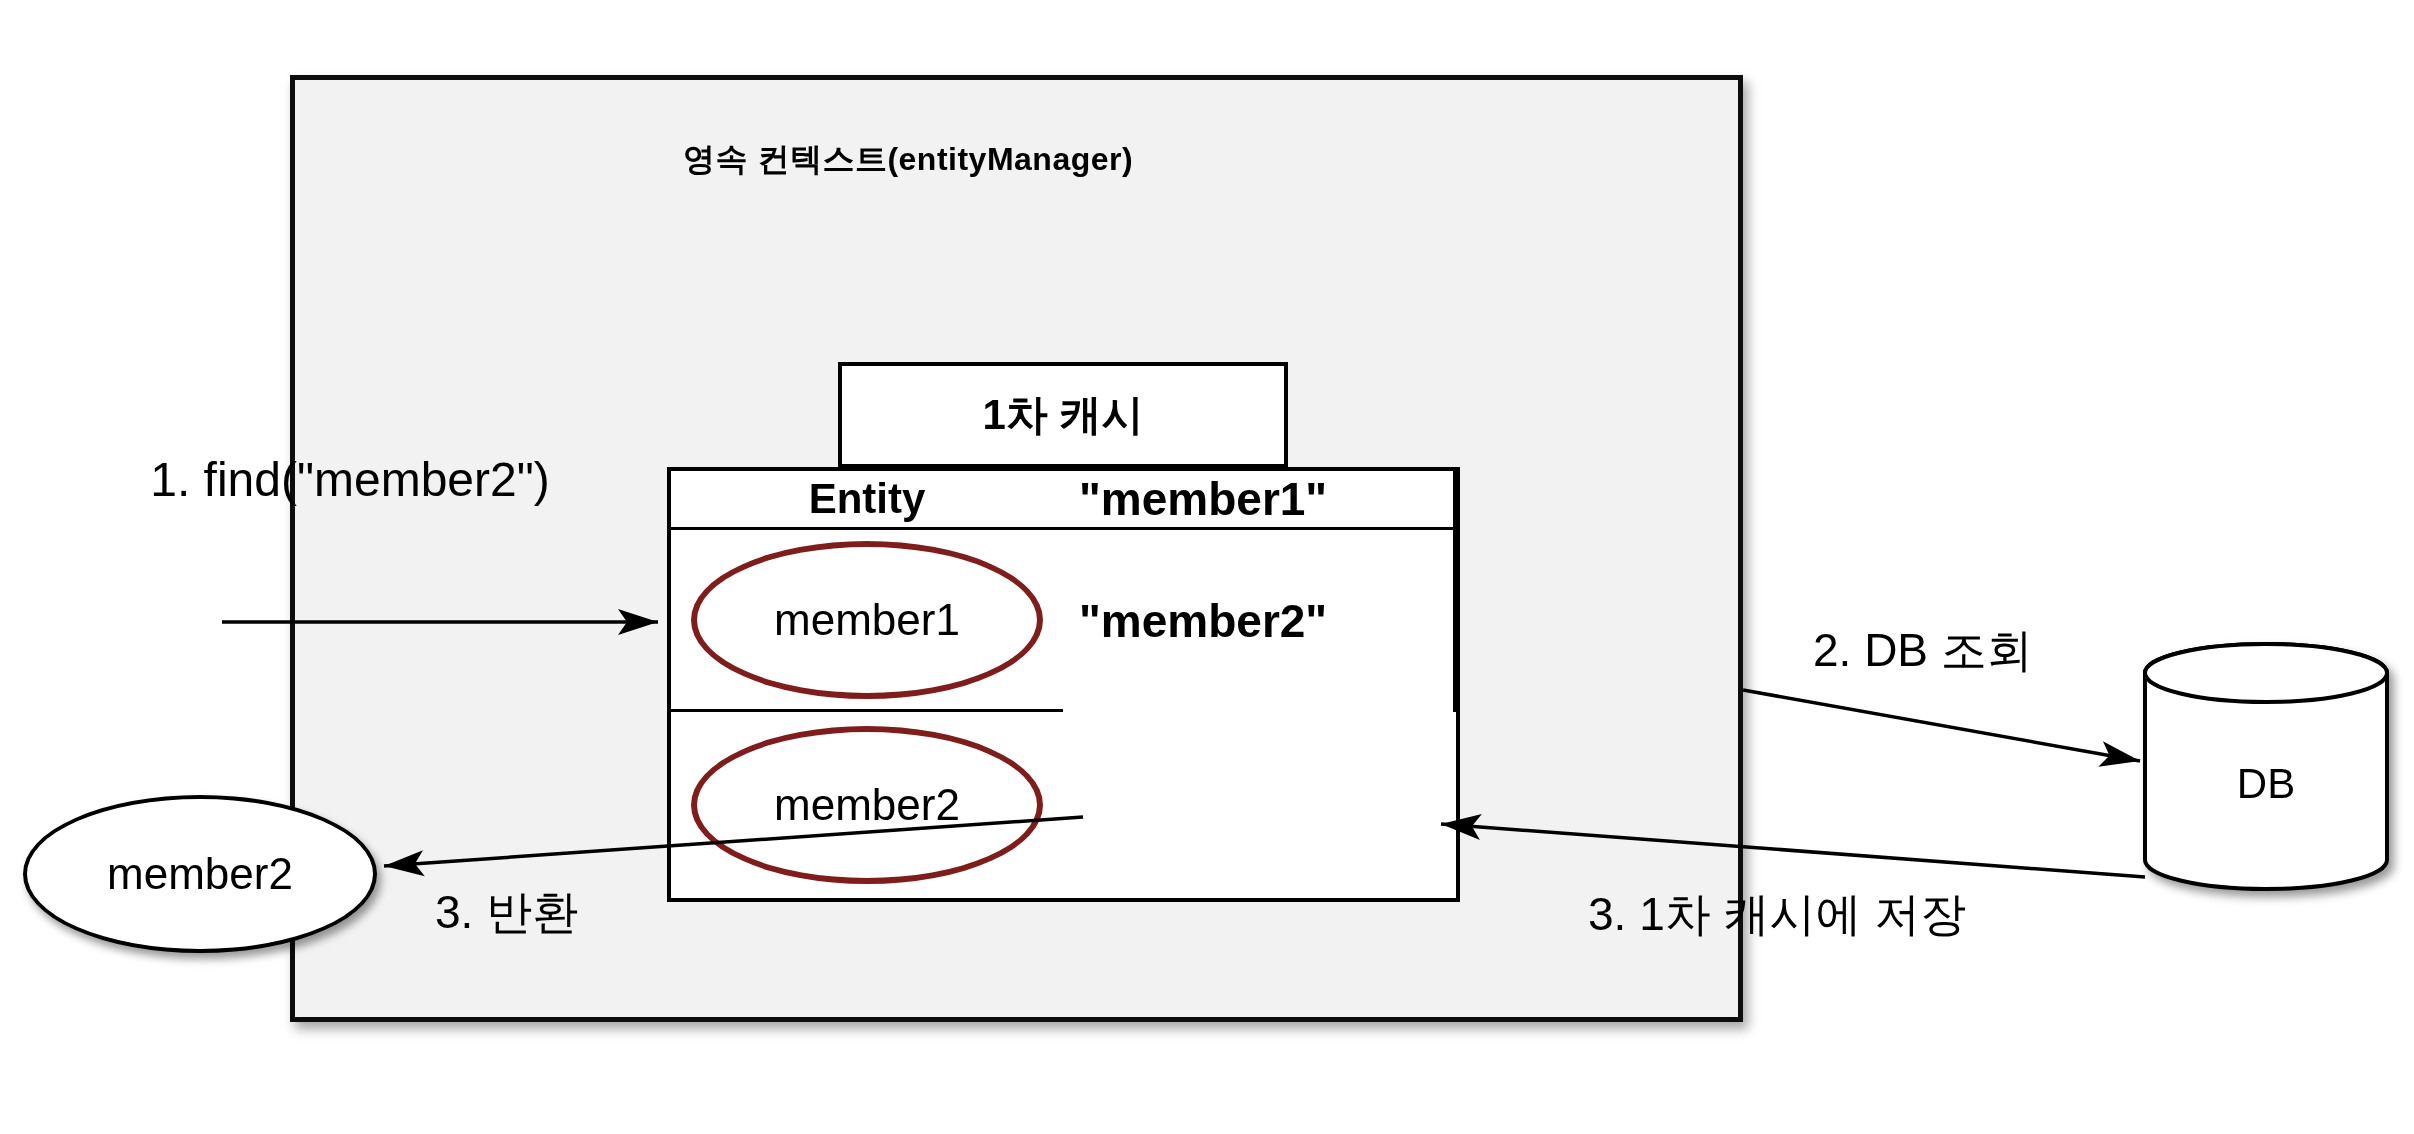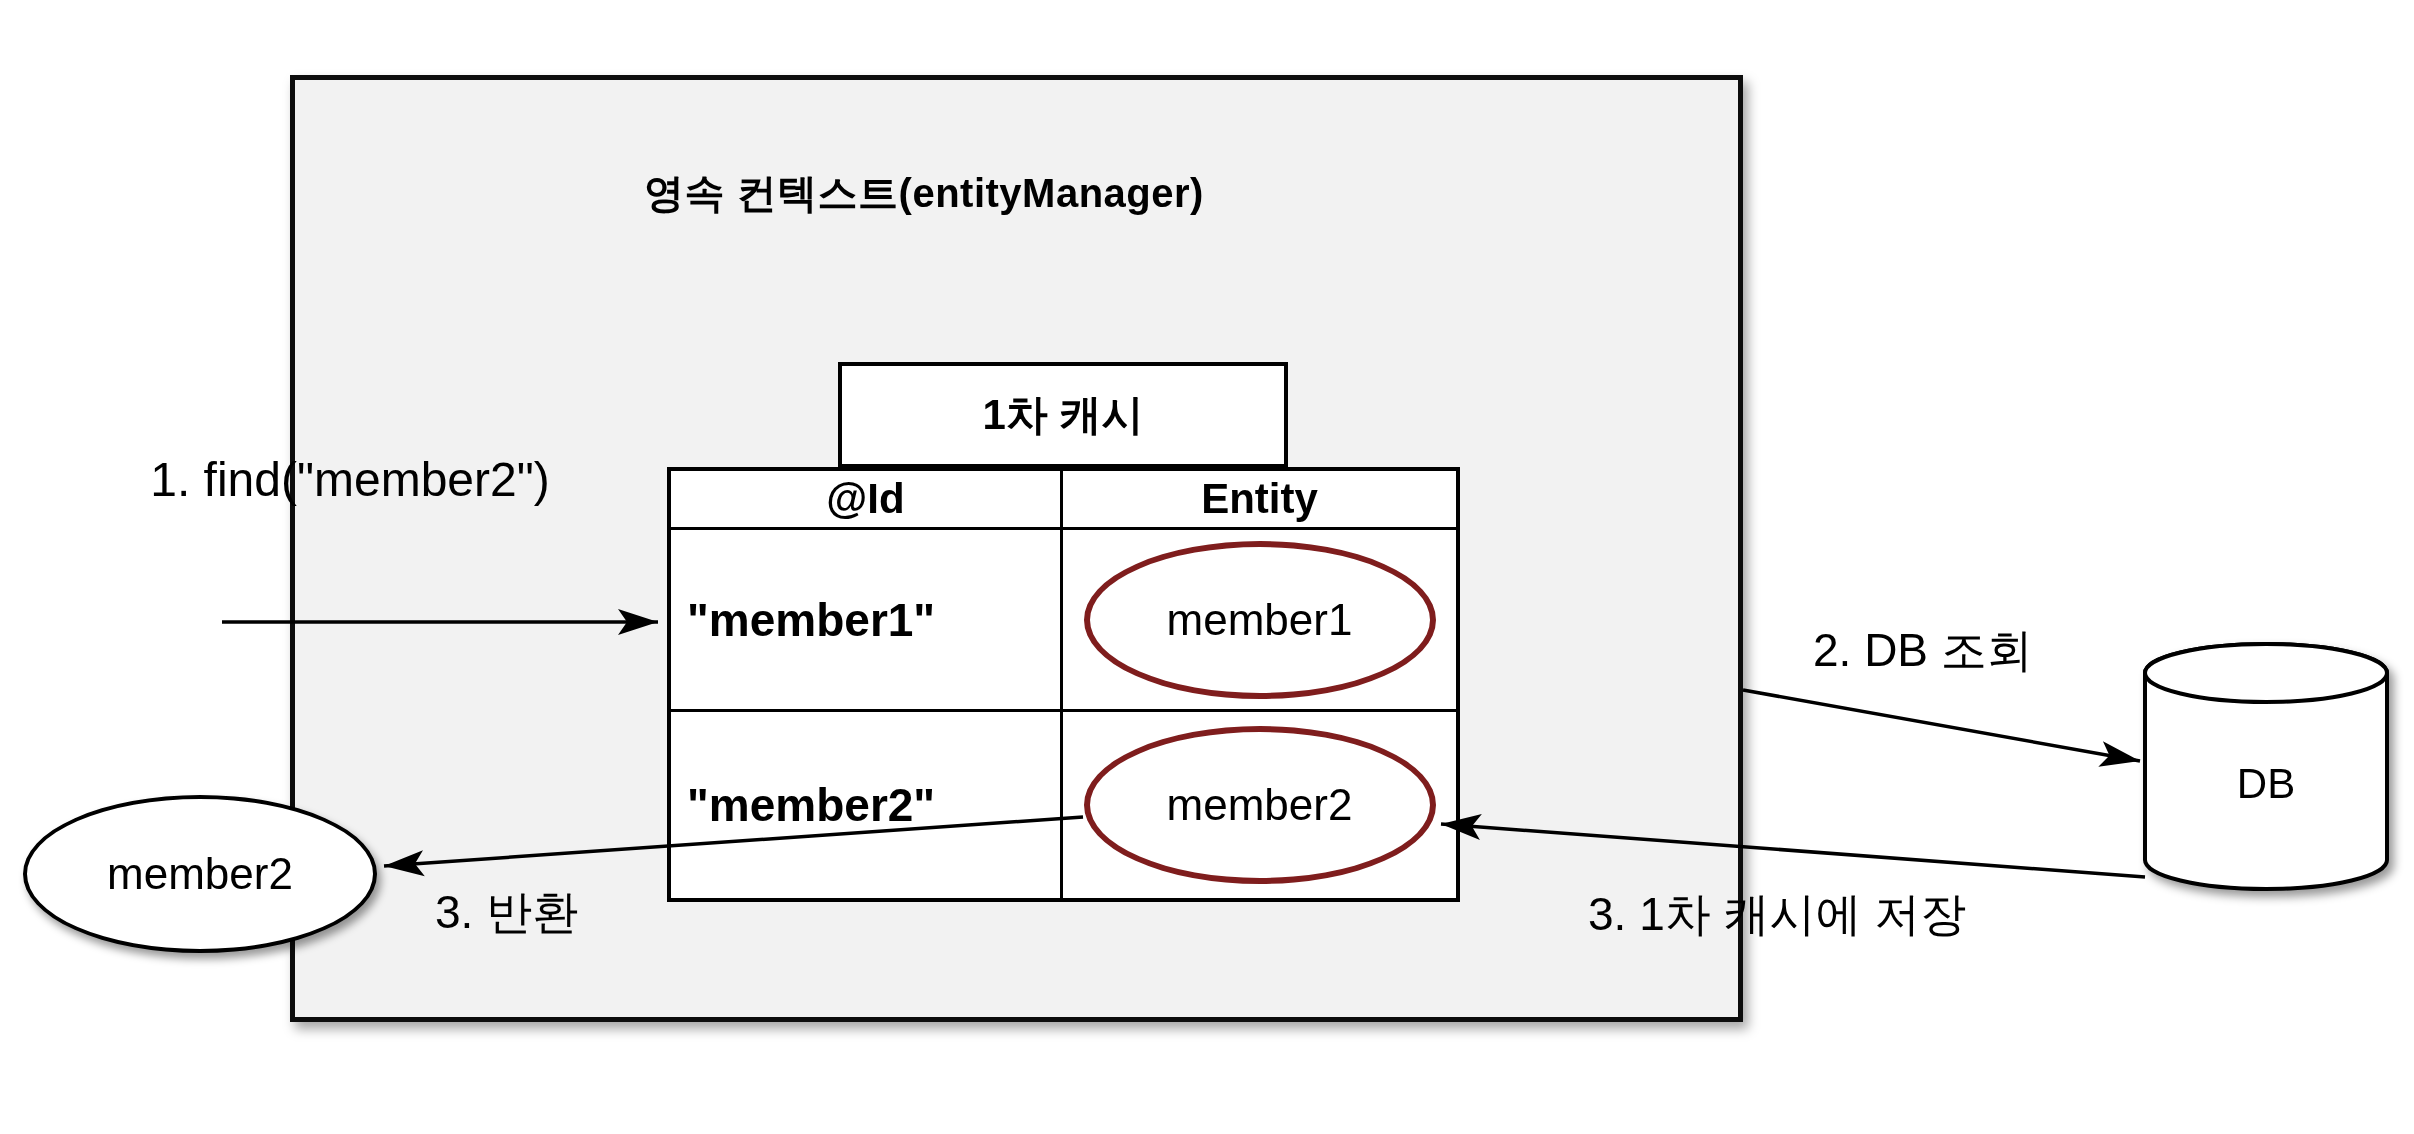--- a/index.html
+++ b/index.html
@@ -9,23 +9,22 @@
   }
   .abs { position:absolute; }
 
   
   .context-box {
     left:290px; top:75px; width:1453px; height:947px;
     background:var(--context-fill,#f2f2f2); border:5px solid #0d0d0d;
     box-sizing:border-box; box-shadow:5px 7px 11px rgba(0,0,0,0.35);
   }
   .context-title {
-    left:644px; top:138px; font-size:40px; font-weight:bold; white-space:nowrap;
+    left:683px; top:138px; font-size:32px; font-weight:bold; white-space:nowrap;
     letter-spacing:0.5px;
-    margin-top:28px;
   }
 
   
   .cache-box {
     left:838px; top:362px; width:450px; height:106px;
     background:#fff; border:4px solid #000; box-sizing:border-box;
     display:flex; align-items:center; justify-content:center; font-size:42px;font-weight:bold;
   }
 
   
@@ -73,21 +72,20 @@
 <div class="canvas" style="--context-fill: #f2f2f2;">
 
   <div class="abs context-box"></div>
   <div class="abs context-title">영속 컨텍스트(entityManager)</div>
 
   <div class="abs cache-box">
     <span>1차 캐시</span>
   </div>
 
   <div class="abs cache-table">
-    <div class="cell th col1">@Id</div>
     <div class="cell th">Entity</div>
 
     <div class="cell id-cell col1 row1">"member1"</div>
     <div class="cell entity-cell row1">
       <div class="entity-ellipse">
         <span>member1</span>
       </div>
     </div>
 
     <div class="cell id-cell col1">"member2"</div>

